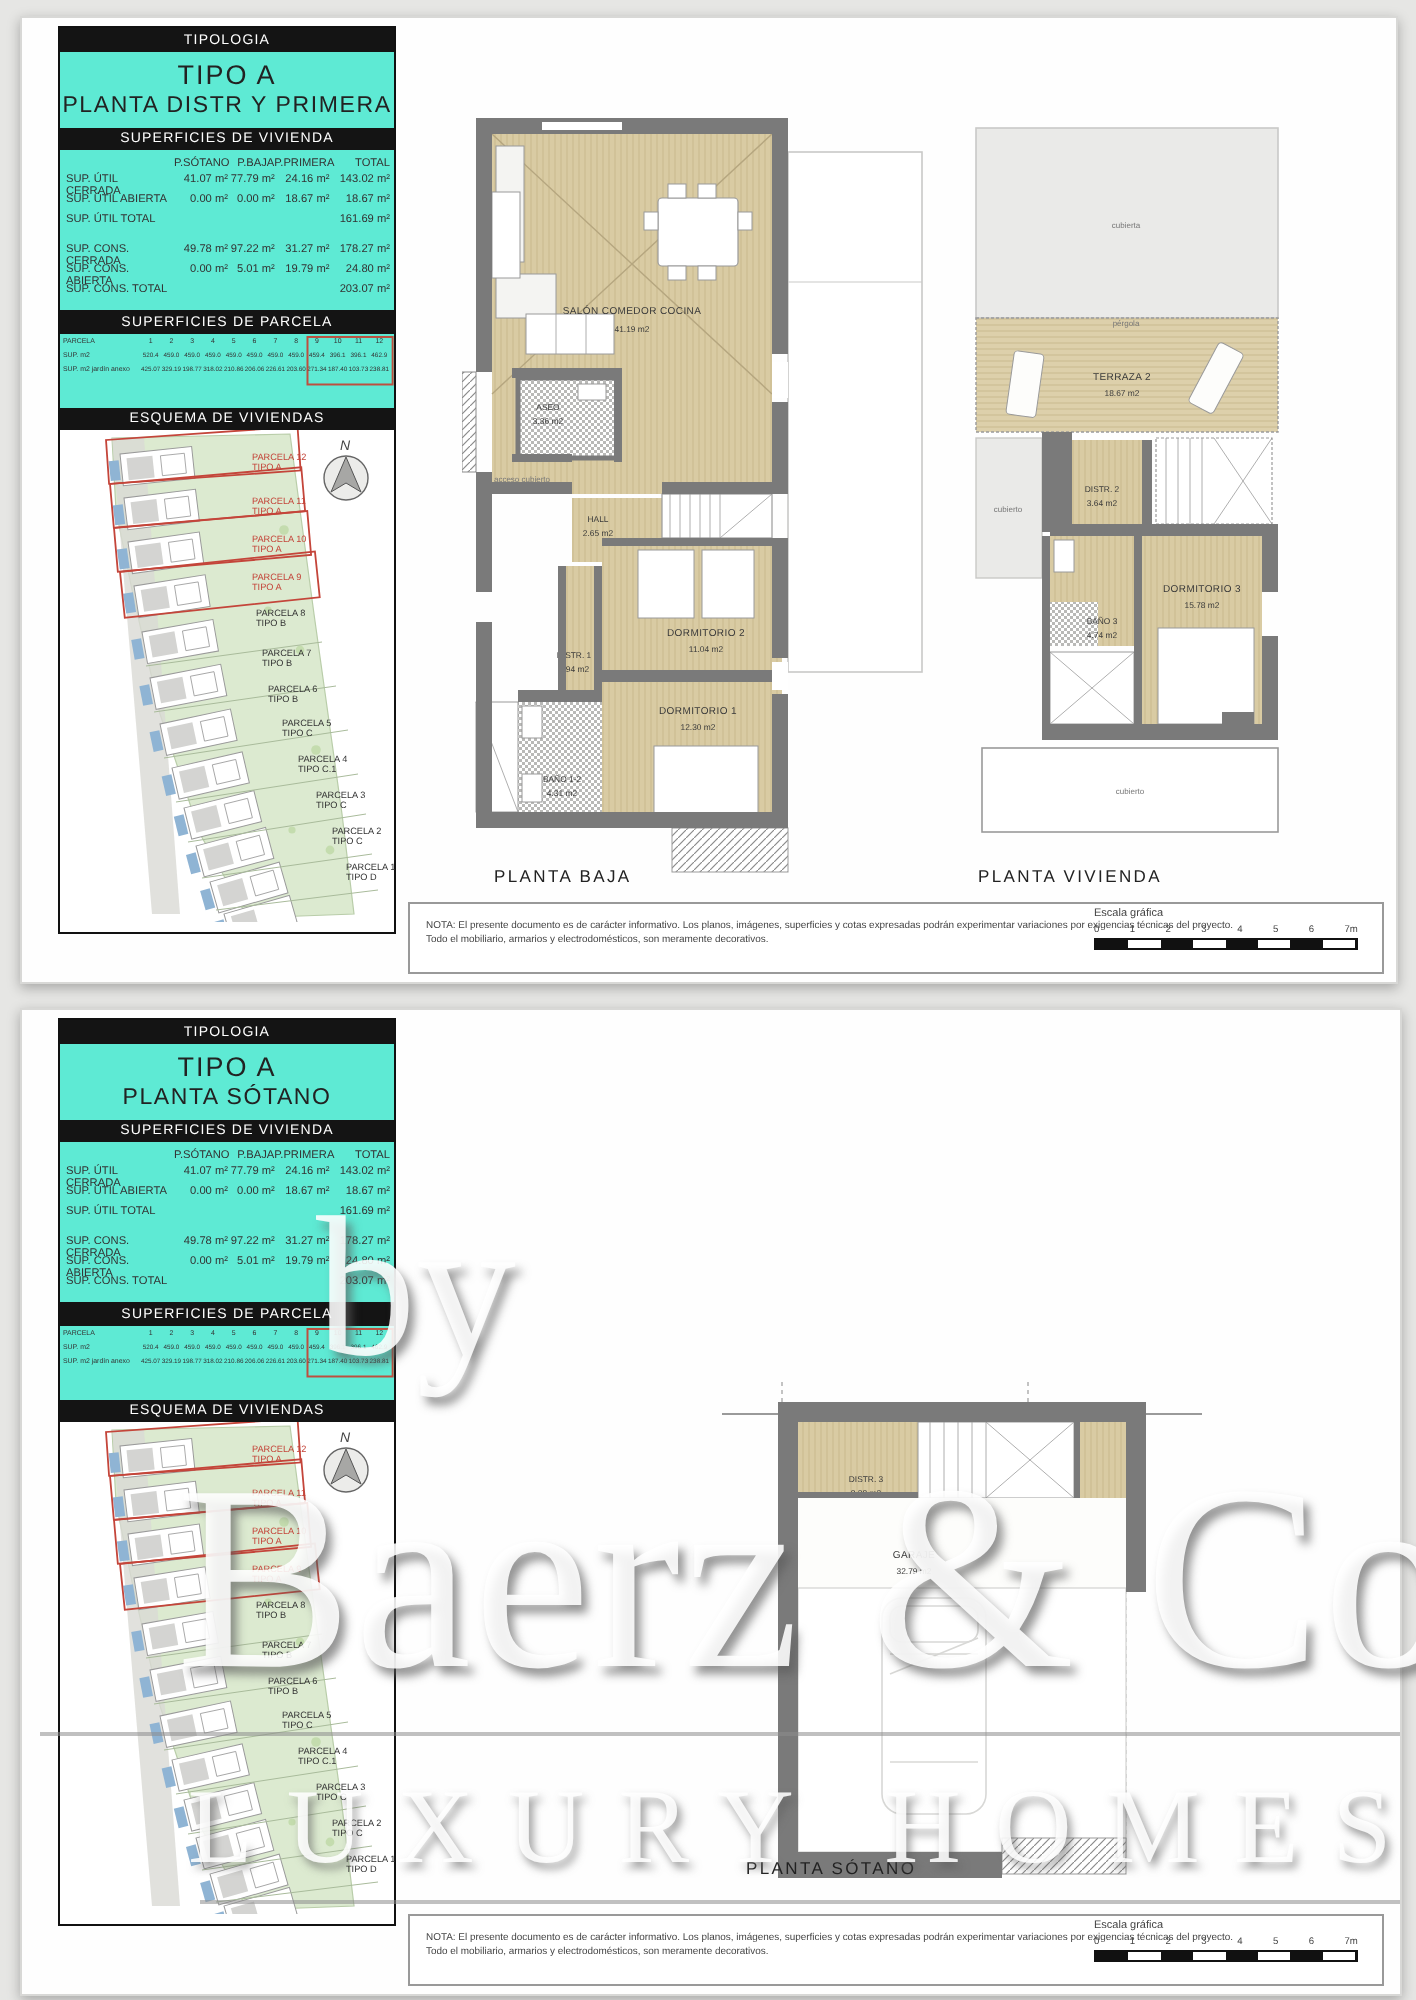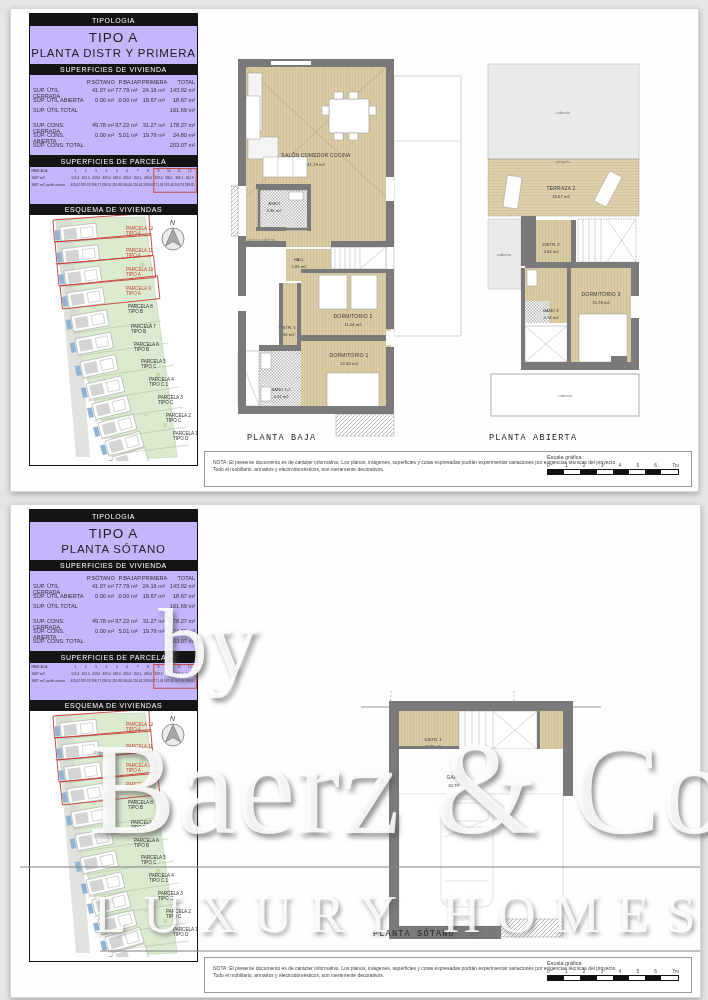--- a/index.html
+++ b/index.html
@@ -13,21 +13,21 @@
     position:absolute;background:#fefefe;
     box-shadow:0 2px 6px rgba(0,0,0,0.28);
     border:1px solid #d8d8d6;
   }
   #sheet1{left:10px;top:8px;width:687px;height:482px;}
   #sheet2{left:10px;top:504px;width:689px;height:492px;}
 
   
   .panel{
     position:absolute;left:18px;top:4px;width:167px;
-    border:1px solid #111;background:#c4b5fd;
+    border:1px solid #111;background:#5eead4;
     display:flex;flex-direction:column;
   }
   .bar{
     background:#141414;color:#fff;text-align:center;
     font-size:7px;letter-spacing:0.6px;padding:2.5px 0 2px 0;
   }
   .titlebox{text-align:center;padding:4px 0 5px 0;}
   .titlebox .tipo{font-size:13.5px;letter-spacing:1px;}
   .titlebox .planta{font-size:11.5px;letter-spacing:0.8px;margin-top:2px;}
 
@@ -57,21 +57,21 @@
   .siteplan{position:relative;background:#fff;flex:1;}
   .s-label{
     position:absolute;font-size:4.6px;line-height:5.4px;color:#333;
     white-space:nowrap;
   }
   .s-label.red{color:#c4453a;}
 
   
   .plansvg{position:absolute;}
   .plan-title{
-    position:absolute;font-size:8.5px;letter-spacing:1.2px;color:#222;font-family:Liberation Mono, monospace;
+    position:absolute;font-size:8.5px;letter-spacing:1.2px;color:#222;
   }
   svg text{font-family:"Liberation Sans",sans-serif;}
   .rl{font-size:5px;fill:#3a3a3a;text-anchor:middle;letter-spacing:0.2px;}
   .rs{font-size:4.2px;fill:#3a3a3a;text-anchor:middle;}
   .rg{font-size:4px;fill:#777;text-anchor:middle;}
 
   
   .nota{
     position:absolute;border:1px solid #999;background:#fff;
   }
@@ -557,21 +557,21 @@
       <rect x="150" y="206" width="8" height="34"></rect>
       <rect x="150" y="262" width="8" height="44"></rect>
       <rect x="40" y="212" width="4" height="94"></rect>
       <rect x="40" y="306" width="118" height="8"></rect>
       <rect x="130" y="300" width="16" height="6"></rect>
     </g>
 
     <rect x="10" y="318" width="148" height="42" fill="#fff" stroke="#9a9a9a" stroke-width="0.8"></rect>
     <text class="rg" x="84" y="341">cubierto</text>
   </svg>
-  <div class="plan-title" style="left:478px;top:424px">PLANTA ABIERTA</div>
+  <div class="plan-title" style="left:478px;top:424px">PLANTA VIVIENDA</div>
 
   <div class="nota" style="left:193px;top:442px;width:486px;height:34px">
     <div class="nota-text">
       <div>NOTA: El presente documento es de carácter informativo. Los planos, imágenes, superficies y cotas expresadas podrán experimentar variaciones por exigencias técnicas del proyecto.</div>
       <div>Todo el mobiliario, armarios y electrodomésticos, son meramente decorativos.</div>
     </div>
     <div class="escala">
       <div class="escala-label">Escala gráfica</div>
       <div class="escala-ticks">
           <span>0</span>

